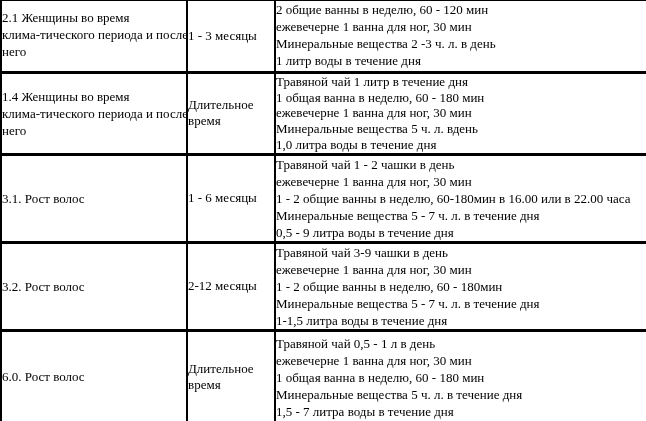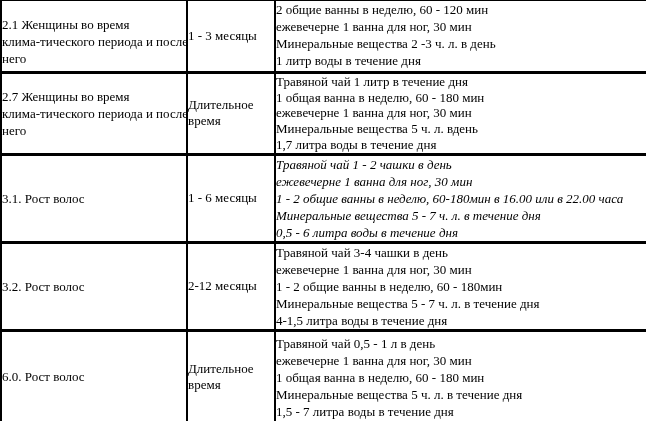--- a/index.html
+++ b/index.html
@@ -33,36 +33,36 @@
   table.therapy tr.r5 td { border-bottom: 3px solid #000000; }
 
   td.c-indication {
     vertical-align: middle;
     padding-left: 3px;
     padding-right: 4px;
     line-height: 17px;
   }
   tr.r1 td.c-indication {
     vertical-align: top;
-    padding-top: 15px;
+    padding-top: 8px;
   }
   td.c-duration {
     vertical-align: middle;
     padding-left: 4px;
     padding-right: 2px;
     line-height: 16px;
   }
   td.c-treatments {
     vertical-align: top;
     padding: 2px 2px 0 4px;
     line-height: 17px;
     margin-top: 44px;
   }
   tr.r2 td.c-treatments { line-height: 15.7px; padding-top: 0; }
-  tr.r3 td.c-treatments { line-height: 17px; font-style: italic; }
+  tr.r3 td.c-treatments { line-height: 17px; }
   tr.r5 td.c-treatments { padding-top: 3px; }
 
   .t-line, .i-line {
     white-space: nowrap;
     overflow: hidden;
   }
 </style>
 </head>
 <body>
 
@@ -87,65 +87,65 @@
       <td class="c-treatments">
         <div class="t-line">2 общие ванны в неделю, 60 - 120 мин</div>
         <div class="t-line">ежевечерне 1 ванна для ног, 30 мин</div>
         <div class="t-line">Минеральные вещества 2 -3 ч. л. в день</div>
         <div class="t-line">1 литр воды в течение дня</div>
       </td>
     </tr>
 
     <tr class="r2" style="height:80px">
       <td class="c-indication">
-        <div class="i-line">2.7 Женщины во время</div>
+        <div class="i-line">1.4 Женщины во время</div>
         <div class="i-line">клима-тического периода и после</div>
         <div class="i-line">него</div>
       </td>
       <td class="c-duration">
         <span>Длительное время</span>
       </td>
       <td class="c-treatments">
         <div class="t-line">Травяной чай 1 литр в течение дня</div>
         <div class="t-line">1 общая ванна в неделю, 60 - 180 мин</div>
         <div class="t-line">ежевечерне 1 ванна для ног, 30 мин</div>
         <div class="t-line">Минеральные вещества 5 ч. л. вдень</div>
-        <div class="t-line">1,7 литра воды в течение дня</div>
+        <div class="t-line">1,0 литра воды в течение дня</div>
       </td>
     </tr>
 
     <tr class="r3" style="height:88px">
       <td class="c-indication">
         <div class="i-line">3.1. Рост волос</div>
       </td>
       <td class="c-duration">
         <span>1 - 6 месяцы</span>
       </td>
       <td class="c-treatments">
         <div class="t-line">Травяной чай 1 - 2 чашки в день</div>
         <div class="t-line">ежевечерне 1 ванна для ног, 30 мин</div>
         <div class="t-line">1 - 2 общие ванны в неделю, 60-180мин в 16.00 или в 22.00 часа</div>
         <div class="t-line">Минеральные вещества 5 - 7 ч. л. в течение дня</div>
-        <div class="t-line">0,5 - 6 литра воды в течение дня</div>
+        <div class="t-line">0,5 - 9 литра воды в течение дня</div>
       </td>
     </tr>
 
     <tr class="r4" style="height:88px">
       <td class="c-indication">
         <div class="i-line">3.2. Рост волос</div>
       </td>
       <td class="c-duration">
         <span>2-12 месяцы</span>
       </td>
       <td class="c-treatments">
-        <div class="t-line">Травяной чай 3-4 чашки в день</div>
+        <div class="t-line">Травяной чай 3-9 чашки в день</div>
         <div class="t-line">ежевечерне 1 ванна для ног, 30 мин</div>
         <div class="t-line">1 - 2 общие ванны в неделю, 60 - 180мин</div>
         <div class="t-line">Минеральные вещества 5 - 7 ч. л. в течение дня</div>
-        <div class="t-line">4-1,5 литра воды в течение дня</div>
+        <div class="t-line">1-1,5 литра воды в течение дня</div>
       </td>
     </tr>
 
     <tr class="r5" style="height:93px">
       <td class="c-indication">
         <div class="i-line">6.0. Рост волос</div>
       </td>
       <td class="c-duration">
         <span>Длительное время</span>
       </td>

